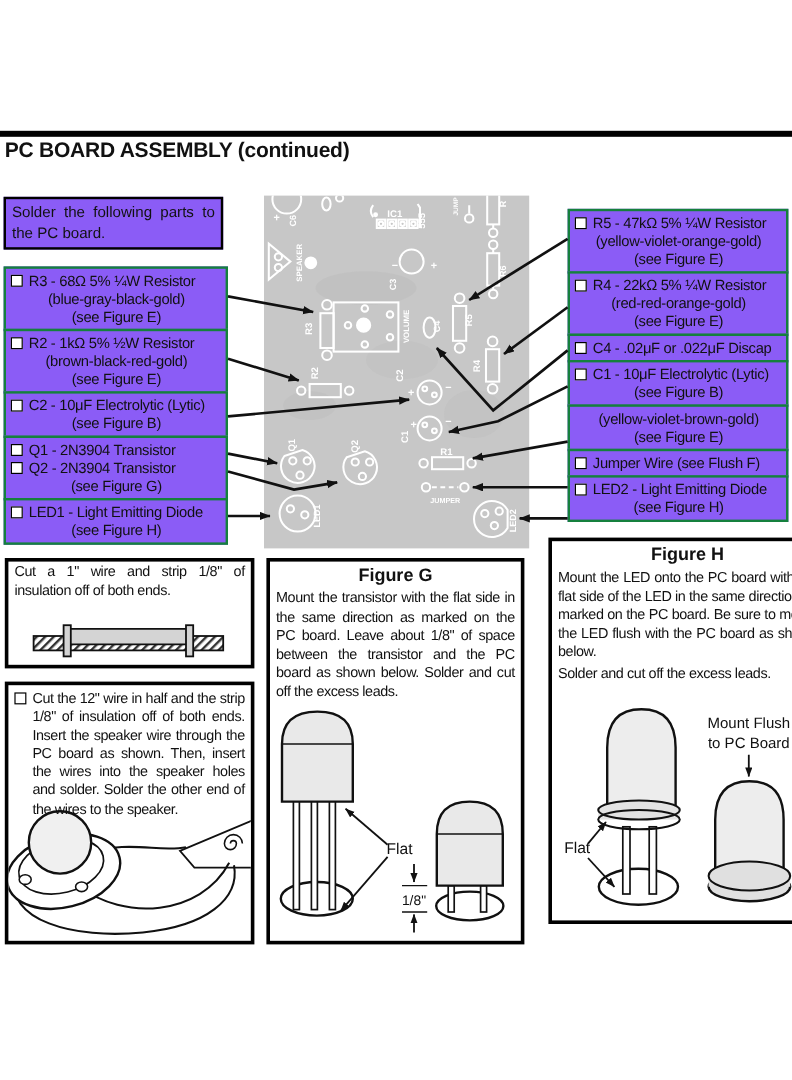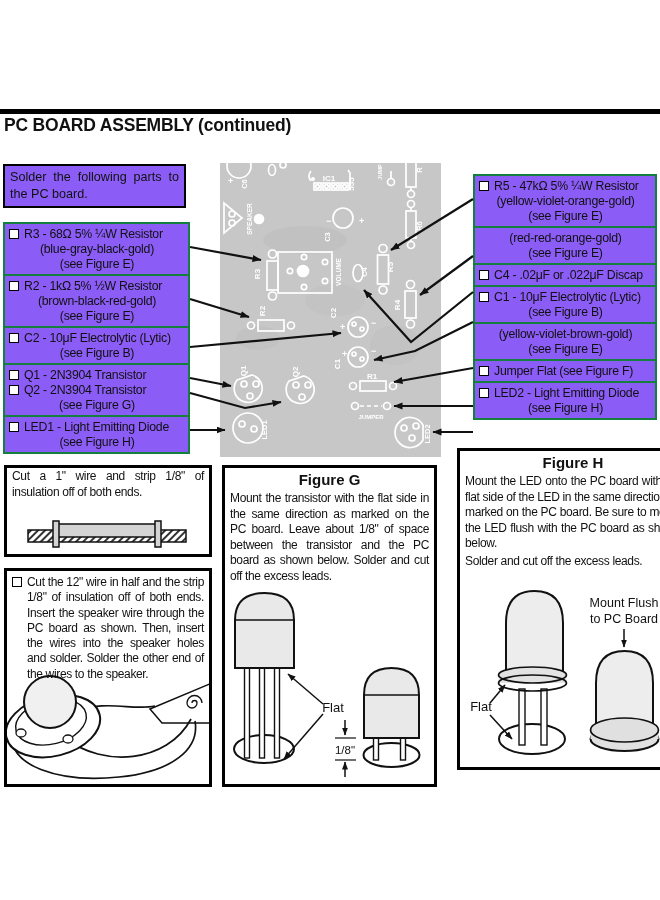--- a/index.html
+++ b/index.html
@@ -80,36 +80,37 @@
       <div class="item-line ctr"><span>(see Figure H)</span></div>
     </div>
   </div>
 <div class="col" id="right-col">
     <div class="item-box">
       <div class="item-line cb"><span class="checkbox"></span><span>R5 - 47kΩ 5% ¼W Resistor</span></div>
       <div class="item-line ctr"><span>(yellow-violet-orange-gold)</span></div>
       <div class="item-line ctr"><span>(see Figure E)</span></div>
     </div>
     <div class="item-box">
+      <div class="item-line cb"><span class="checkbox"></span><span>R4 - 22kΩ 5% ¼W Resistor</span></div>
       <div class="item-line ctr"><span>(red-red-orange-gold)</span></div>
       <div class="item-line ctr"><span>(see Figure E)</span></div>
     </div>
     <div class="item-box">
       <div class="item-line cb"><span class="checkbox"></span><span>C4 - .02μF or .022μF Discap</span></div>
     </div>
     <div class="item-box">
       <div class="item-line cb"><span class="checkbox"></span><span>C1 - 10μF Electrolytic (Lytic)</span></div>
       <div class="item-line ctr"><span>(see Figure B)</span></div>
     </div>
     <div class="item-box">
       <div class="item-line ctr"><span>(yellow-violet-brown-gold)</span></div>
       <div class="item-line ctr"><span>(see Figure E)</span></div>
     </div>
     <div class="item-box">
-      <div class="item-line cb"><span class="checkbox"></span><span>Jumper Flat (see Figure F)</span></div>
+      <div class="item-line cb"><span class="checkbox"></span><span>Jumper Wire (see Flush F)</span></div>
     </div>
     <div class="item-box">
       <div class="item-line cb"><span class="checkbox"></span><span>LED2 - Light Emitting Diode</span></div>
       <div class="item-line ctr"><span>(see Figure H)</span></div>
     </div>
   </div>
 
 <svg id="board-overlay" width="660" height="470" viewBox="0 0 660 470">
   <defs>
     <clipPath id="boardclip">

